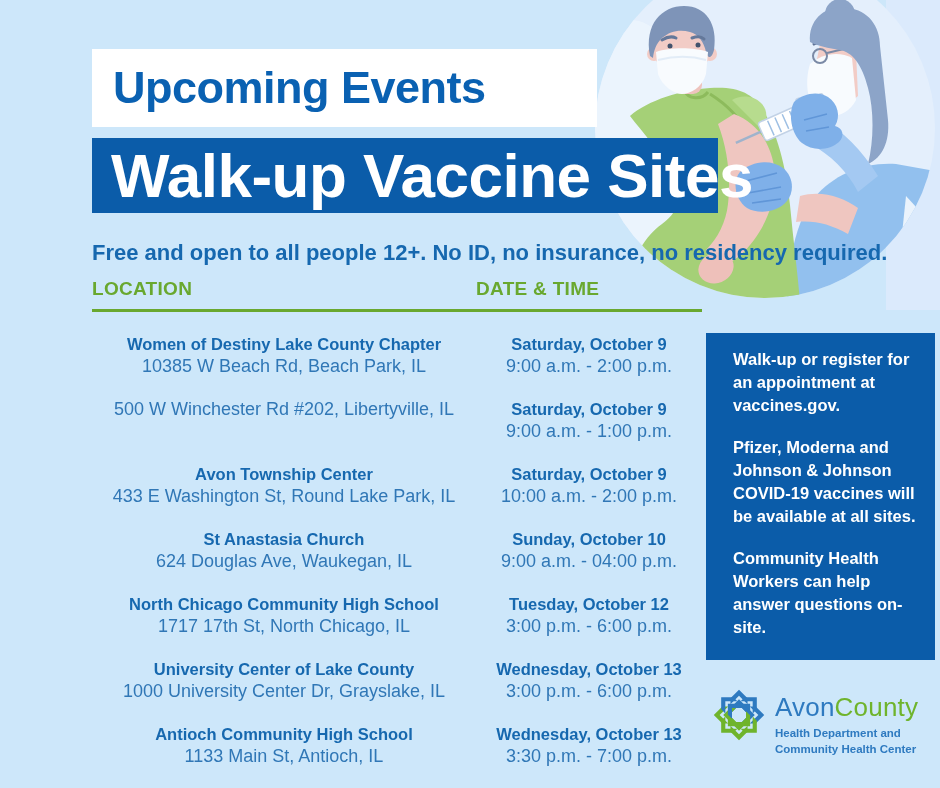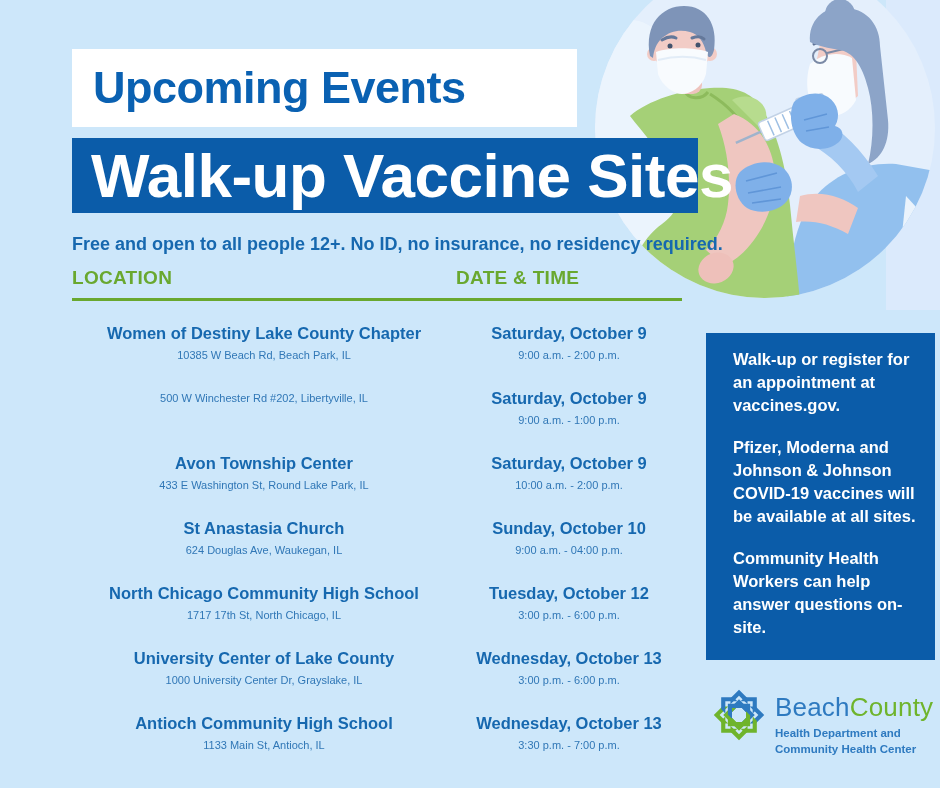--- a/index.html
+++ b/index.html
@@ -13,57 +13,57 @@
     --logo-green:#6fb42c;
   }
   *{margin:0;padding:0;box-sizing:border-box;}
   html,body{background:#fff;}
   body{font-family:"Liberation Sans","DejaVu Sans",sans-serif;}
   .poster{
     position:relative;width:940px;height:788px;
     background:var(--bg);overflow:hidden;
   }
   .illustration{position:absolute;top:0;right:0;width:350px;height:330px;}
-  .content{position:absolute;left:72px;top:49px;z-index:5;}
+  .content{position:absolute;left:92px;top:49px;z-index:5;}
   .banner-white{
     width:505px;height:78px;background:#ffffff;
     display:flex;align-items:center;padding-left:21px;
   }
   .banner-white h1{
     font-size:45px;font-weight:bold;color:var(--heading-blue);
     letter-spacing:-0.5px;white-space:nowrap;
   }
   .banner-blue{
     width:626px;height:75px;background:var(--brand-dark-blue);
     margin-top:11px;display:flex;align-items:center;padding-left:19px;
   }
   .banner-blue h2{
     font-size:62px;font-weight:bold;color:#ffffff;
     letter-spacing:-0.5px;white-space:nowrap;
   }
   .subtitle{
-    margin-top:21px;font-size:18px;font-weight:bold;
+    margin-top:27px;font-size:22px;font-weight:bold;
     color:var(--text-blue-bold);white-space:nowrap;
   }
   .schedule{margin-top:12px;width:610px;}
   .schedule-head{
     display:grid;grid-template-columns:384px 1fr;
     padding-bottom:9px;border-bottom:3px solid var(--accent-green);
   }
   .schedule-head span{
     font-size:19px;font-weight:bold;color:var(--accent-green);
     letter-spacing:0.3px;
   }
   .row{display:grid;grid-template-columns:384px 1fr;margin-top:21px;text-align:center;}
   .row:first-of-type{margin-top:13px;}
   .cell-name,.cell-date{
     font-size:16.5px;font-weight:bold;color:var(--text-blue-bold);line-height:22px;
   }
   .cell-addr,.cell-time{
-    font-size:11px;color:var(--text-blue);line-height:22px;
+    font-size:18px;color:var(--text-blue);line-height:22px;
   }
   .info-box{
     position:absolute;left:706px;top:333px;width:229px;height:327px;
     background:var(--brand-dark-blue);padding:15px 16px 0 27px;z-index:6;
   }
   .info-box p{
     color:#ffffff;font-weight:bold;font-size:16.5px;line-height:23px;
     margin-bottom:19px;
   }
   .logo{
@@ -270,21 +270,21 @@
           <use href="#chev2" transform="rotate(180)" fill="#6fb42c"></use>
         <use href="#chev1" transform="rotate(225)" fill="#6fb42c"></use>
           <use href="#chev2" transform="rotate(225)" fill="#6fb42c"></use>
         <use href="#chev1" transform="rotate(270)" fill="#6fb42c"></use>
           <use href="#chev2" transform="rotate(270)" fill="#6fb42c"></use>
         <use href="#chev1" transform="rotate(315)" fill="#2e7ac0"></use>
           <use href="#chev2" transform="rotate(315)" fill="#2e7ac0"></use>
       </g>
     </svg>
     <div class="logo-text">
-      <div class="logo-name"><span class="lake">Beach</span><span class="county">County</span></div>
+      <div class="logo-name"><span class="lake">Avon</span><span class="county">County</span></div>
       <div class="logo-tagline">
         <div>Health Department and</div>
         <div>Community Health Center</div>
       </div>
     </div>
   </div>
 
 </div>
 
 </body></html>

